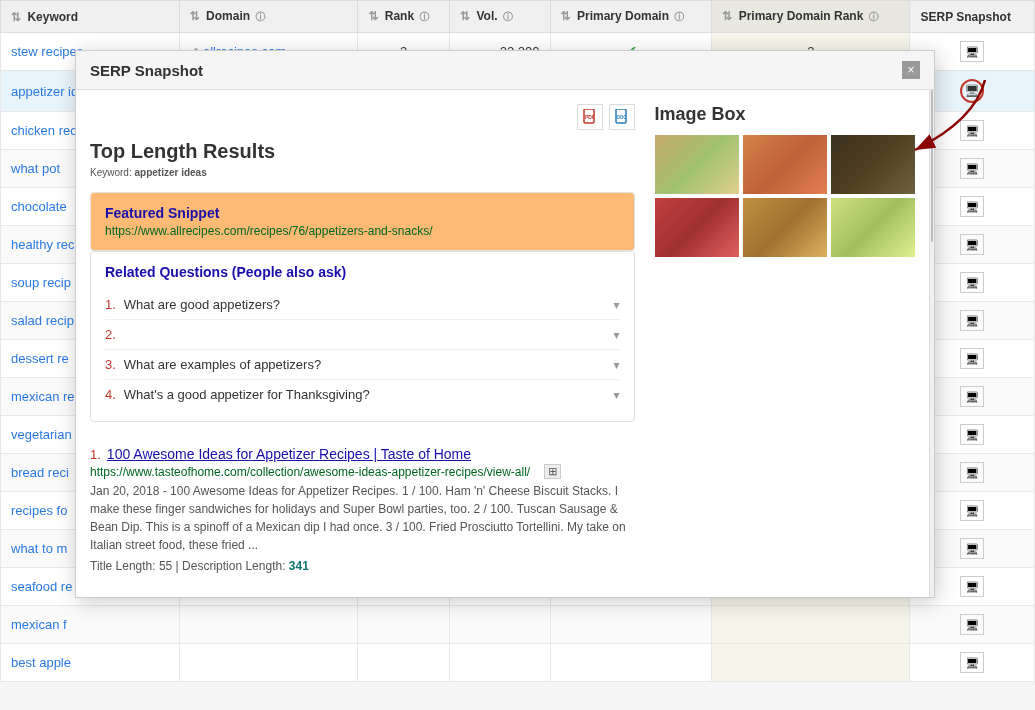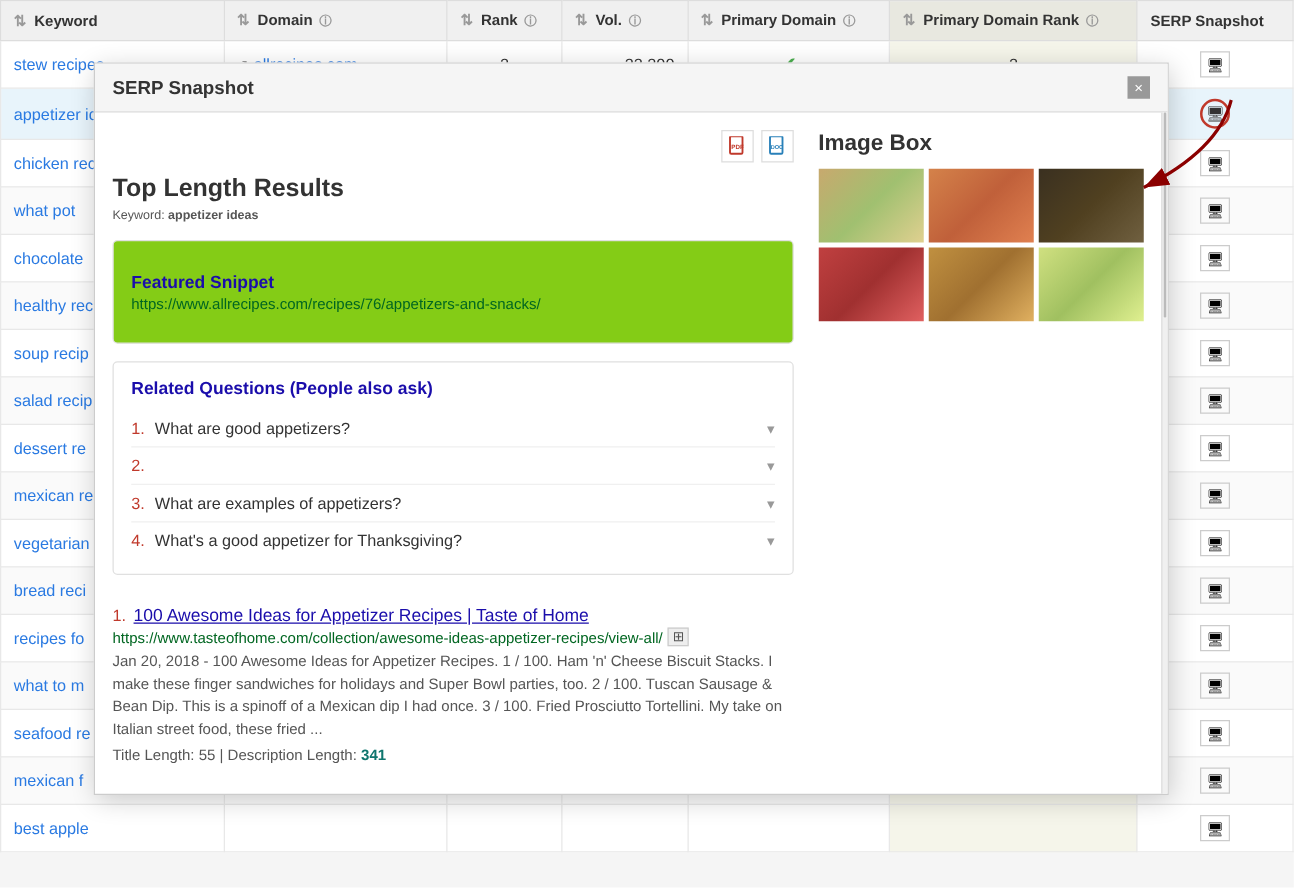--- a/index.html
+++ b/index.html
@@ -85,23 +85,22 @@
     .toolbar-btn.doc { color: #2980b9; }
 
     .section-title { font-size: 20px; font-weight: bold; color: #333; margin-bottom: 4px; }
     .section-subtitle { font-size: 10px; color: #555; margin-bottom: 14px; }
     .section-subtitle strong { font-weight: bold; }
 
     
     .featured-snippet-box {
       border: 1px solid #e0e0e0;
       border-radius: 4px;
-      padding: 24px 14px;
-      margin-bottom: 14px;
-      background: #84cc16;
+      padding: 12px 14px;
+      background: #fdba74;
     }
     .featured-snippet-title { color: #1a0dab; font-size: 14px; font-weight: 600; margin-bottom: 3px; }
     .featured-snippet-url { color: #006621; font-size: 12px; }
 
     
     .related-questions-box {
       border: 1px solid #e0e0e0;
       border-radius: 4px;
       padding: 12px 14px;
       margin-bottom: 14px;
@@ -111,21 +110,21 @@
     .rq-item { display: flex; align-items: center; justify-content: space-between; padding: 7px 0; border-bottom: 1px solid #f0f0f0; font-size: 13px; color: #333; }
     .rq-item:last-child { border-bottom: none; }
     .rq-num { color: #c0392b; margin-right: 8px; font-size: 13px; }
     .rq-chevron { color: #999; font-size: 12px; }
     .rq-text-wrap { flex: 1; }
 
     
     .organic-result { padding: 10px 0; }
     .result-num { color: #c0392b; font-size: 13px; margin-bottom: 2px; }
     .result-title { color: #1a0dab; font-size: 14px; font-weight: 500; margin-bottom: 2px; }
-    .result-url-row { display: flex; align-items: center; gap: 4px; margin-bottom: 3px; }
+    .result-url-row { display: flex; align-items: center; gap: 14px; margin-bottom: 3px; }
     .result-url { color: #006621; font-size: 12px; }
     .result-bookmark { font-size: 11px; color: #555; background: #eee; border: 1px solid #ccc; padding: 0 3px; }
     .result-desc { font-size: 12px; color: #555; line-height: 1.5; }
     .result-meta { font-size: 12px; color: #555; margin-top: 5px; }
     .result-meta strong { color: #0f766e; }
 
     
     .image-box-title { font-size: 18px; font-weight: bold; color: #333; margin-bottom: 10px; }
     .image-grid { display: grid; grid-template-columns: repeat(3, 1fr); gap: 4px; }
     .img-placeholder {

